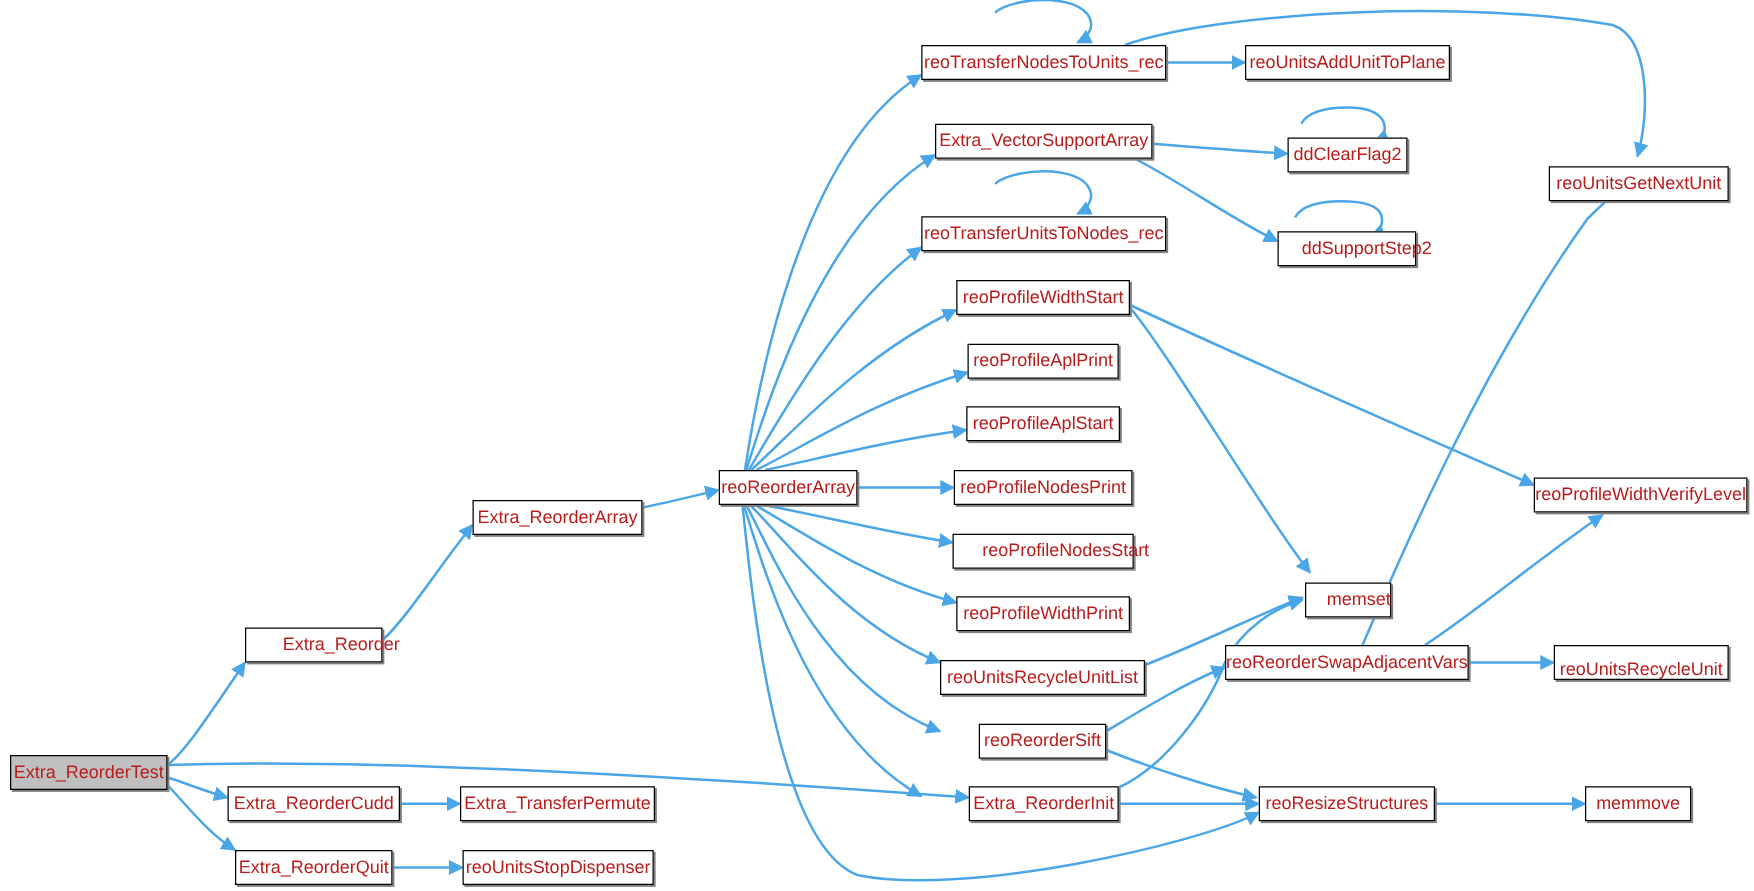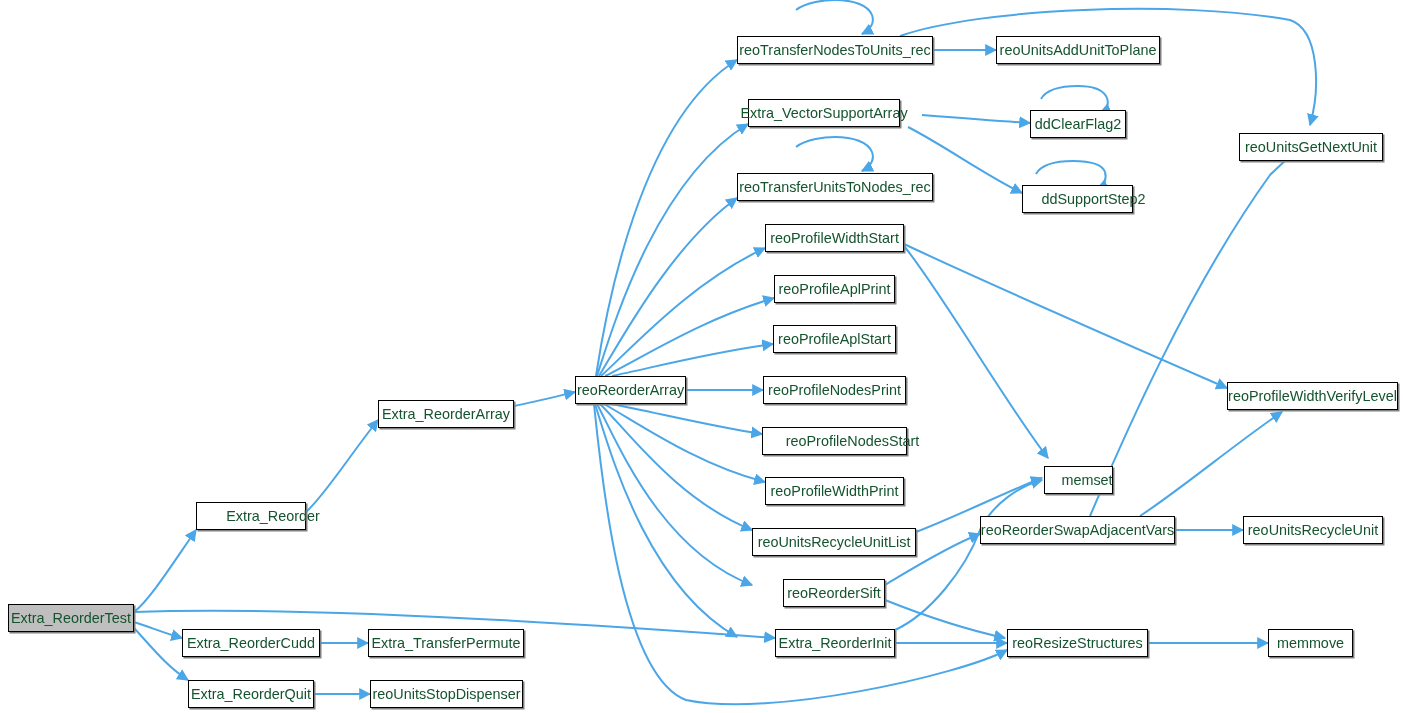--- a/index.html
+++ b/index.html
@@ -1,20 +1,20 @@
 <!DOCTYPE html>
 <html><head>
 <meta charset="utf-8">
 <style>
   html,body{margin:0;padding:0;background:#ffffff;}
   #canvas{position:relative;width:1403px;height:713px;background:#ffffff;
           font-family:"Liberation Sans",sans-serif;overflow:hidden;}
   svg.edges{position:absolute;left:0;top:0;width:1403px;height:713px;}
   .node{position:absolute;box-sizing:border-box;border:1px solid #000000;
-        background:#ffffff;color:#14532d;font-size:14.4px;line-height:1;
+        background:#ffffff;color:#b91c1c;font-size:14.4px;line-height:1;
         display:flex;align-items:center;justify-content:center;
         white-space:nowrap;box-shadow:1.5px 1.5px 0 0 #808080;}
   .node.highlight{background:#bfbfbf;align-items:center;}
   .node span{display:block;padding:0 6px;}
 </style>
 </head>
 <body>
 
 <div id="canvas">
   <svg class="edges" viewBox="0 0 1403 713">
@@ -87,21 +87,21 @@
       </div>
       <div class="node" style="left: 378px; top: 400px; width: 136px; height: 28px;">
         <span>Extra_ReorderArray</span>
       </div>
       <div class="node" style="left: 575px; top: 376px; width: 111px; height: 28px;">
         <span>reoReorderArray</span>
       </div>
       <div class="node" style="left: 737px; top: 36px; width: 196px; height: 28px;">
         <span>reoTransferNodesToUnits_rec</span>
       </div>
-      <div class="node" style="left: 748px; top: 99px; width: 152px; height: 28px;">
+      <div class="node" style="left: 748px; top: 99px; width: 174px; height: 28px;">
         <span>Extra_VectorSupportArray</span>
       </div>
       <div class="node" style="left: 737px; top: 173px; width: 196px; height: 28px;">
         <span>reoTransferUnitsToNodes_rec</span>
       </div>
       <div class="node" style="left: 765px; top: 224px; width: 139px; height: 28px;">
         <span>reoProfileWidthStart</span>
       </div>
       <div class="node" style="left: 774px; top: 275px; width: 121px; height: 28px;">
         <span>reoProfileAplPrint</span>
@@ -144,20 +144,20 @@
       </div>
       <div class="node" style="left: 1007px; top: 629px; width: 141px; height: 28px;">
         <span>reoResizeStructures</span>
       </div>
       <div class="node" style="left: 1239px; top: 133px; width: 144px; height: 28px;">
         <span>reoUnitsGetNextUnit</span>
       </div>
       <div class="node" style="left: 1227px; top: 382px; width: 171px; height: 28px;">
         <span>reoProfileWidthVerifyLevel</span>
       </div>
-      <div class="node" style="left: 1243px; top: 516px; width: 140px; height: 28px;">
+      <div class="node" style="left: 1243px; top: 516px; width: 140px; height: 28px; align-items: flex-end;">
         <span>reoUnitsRecycleUnit</span>
       </div>
       <div class="node" style="left: 1268px; top: 629px; width: 85px; height: 28px;">
         <span>memmove</span>
       </div>
     </div>
 </div>
 
 </body></html>

